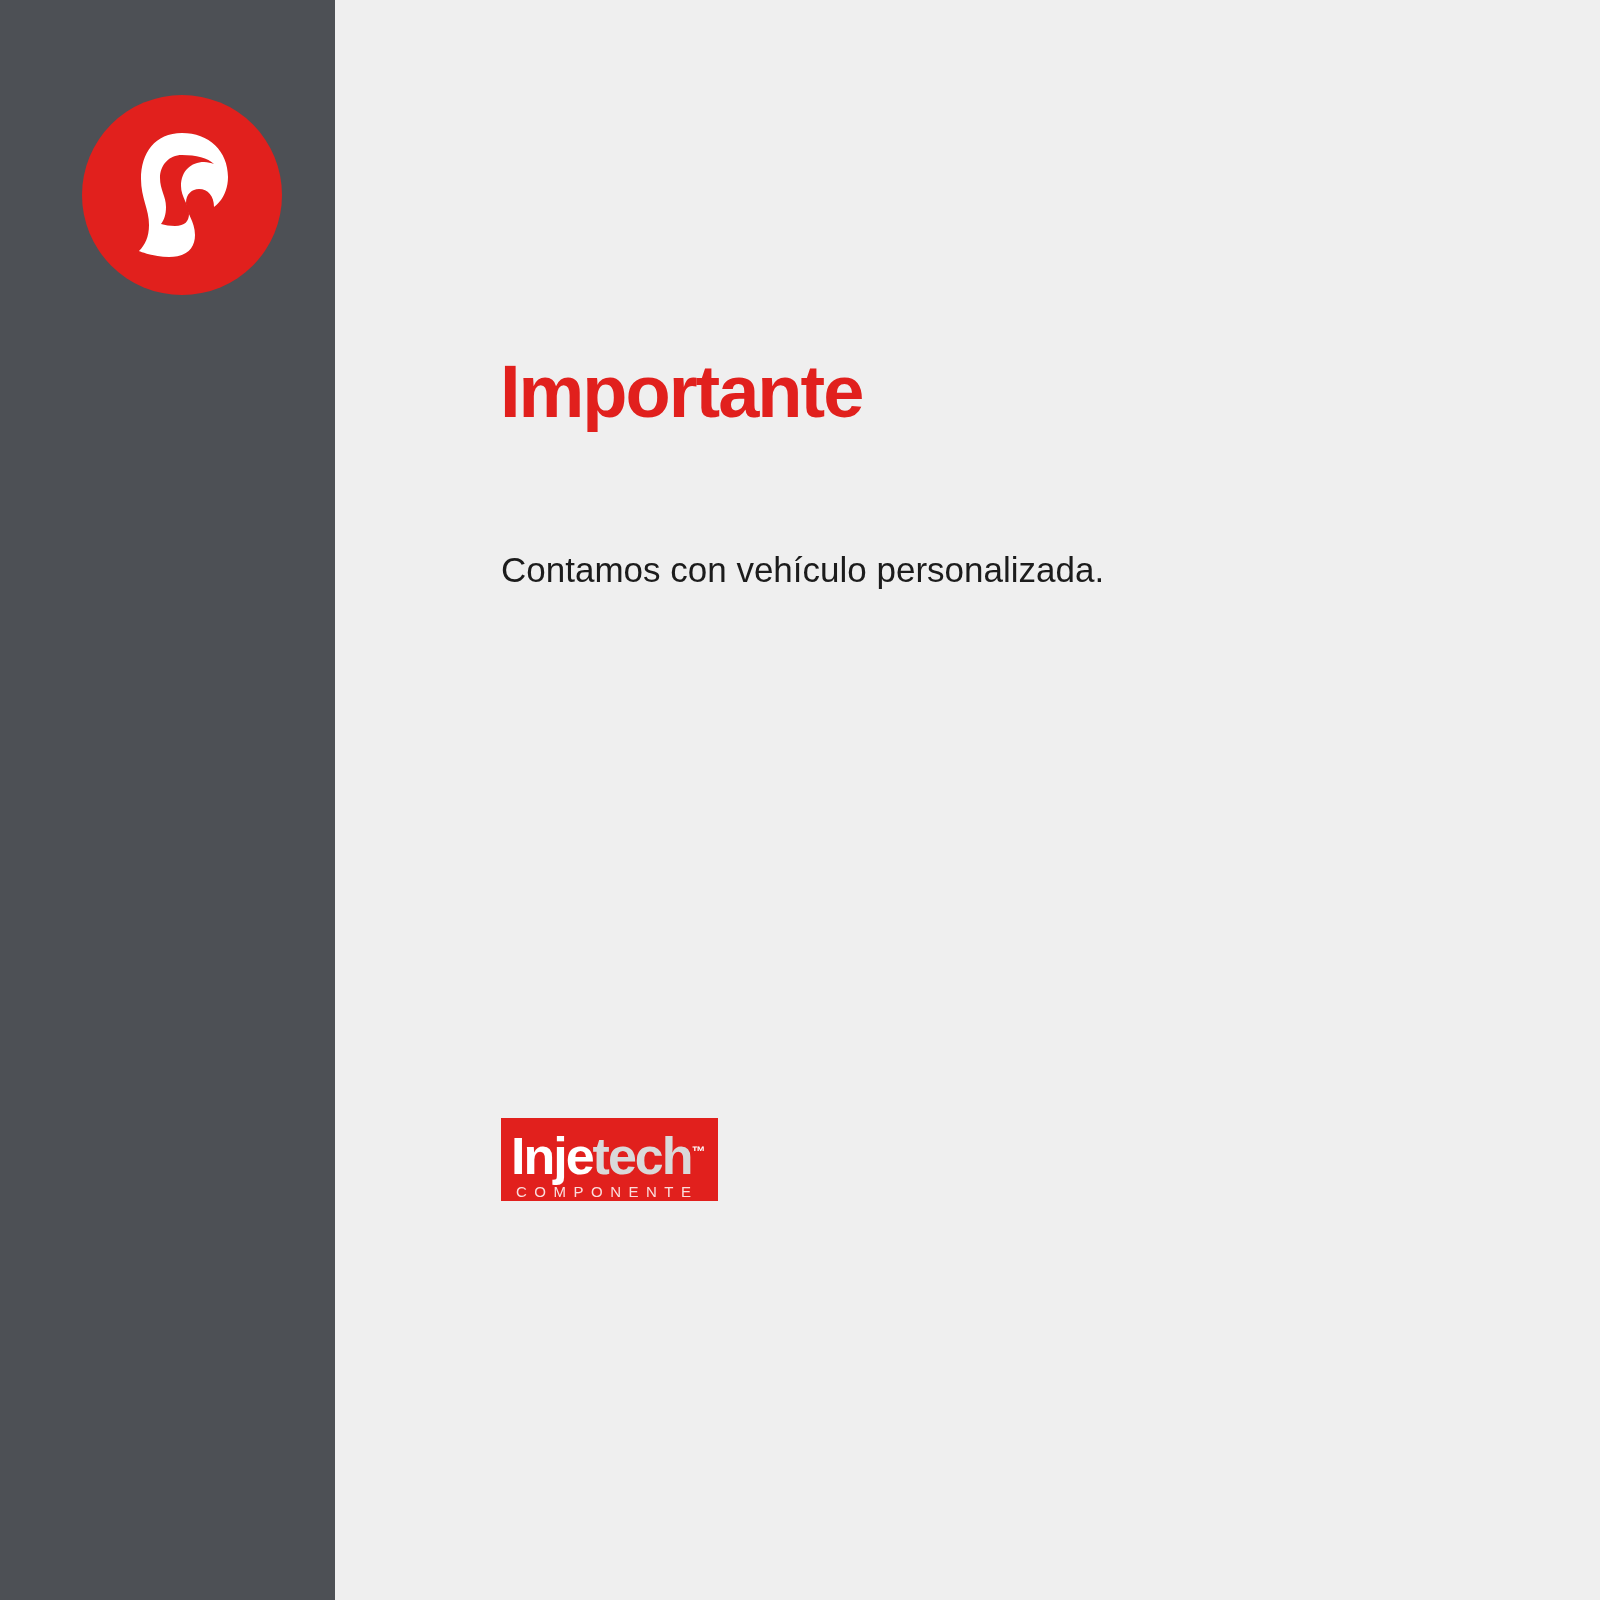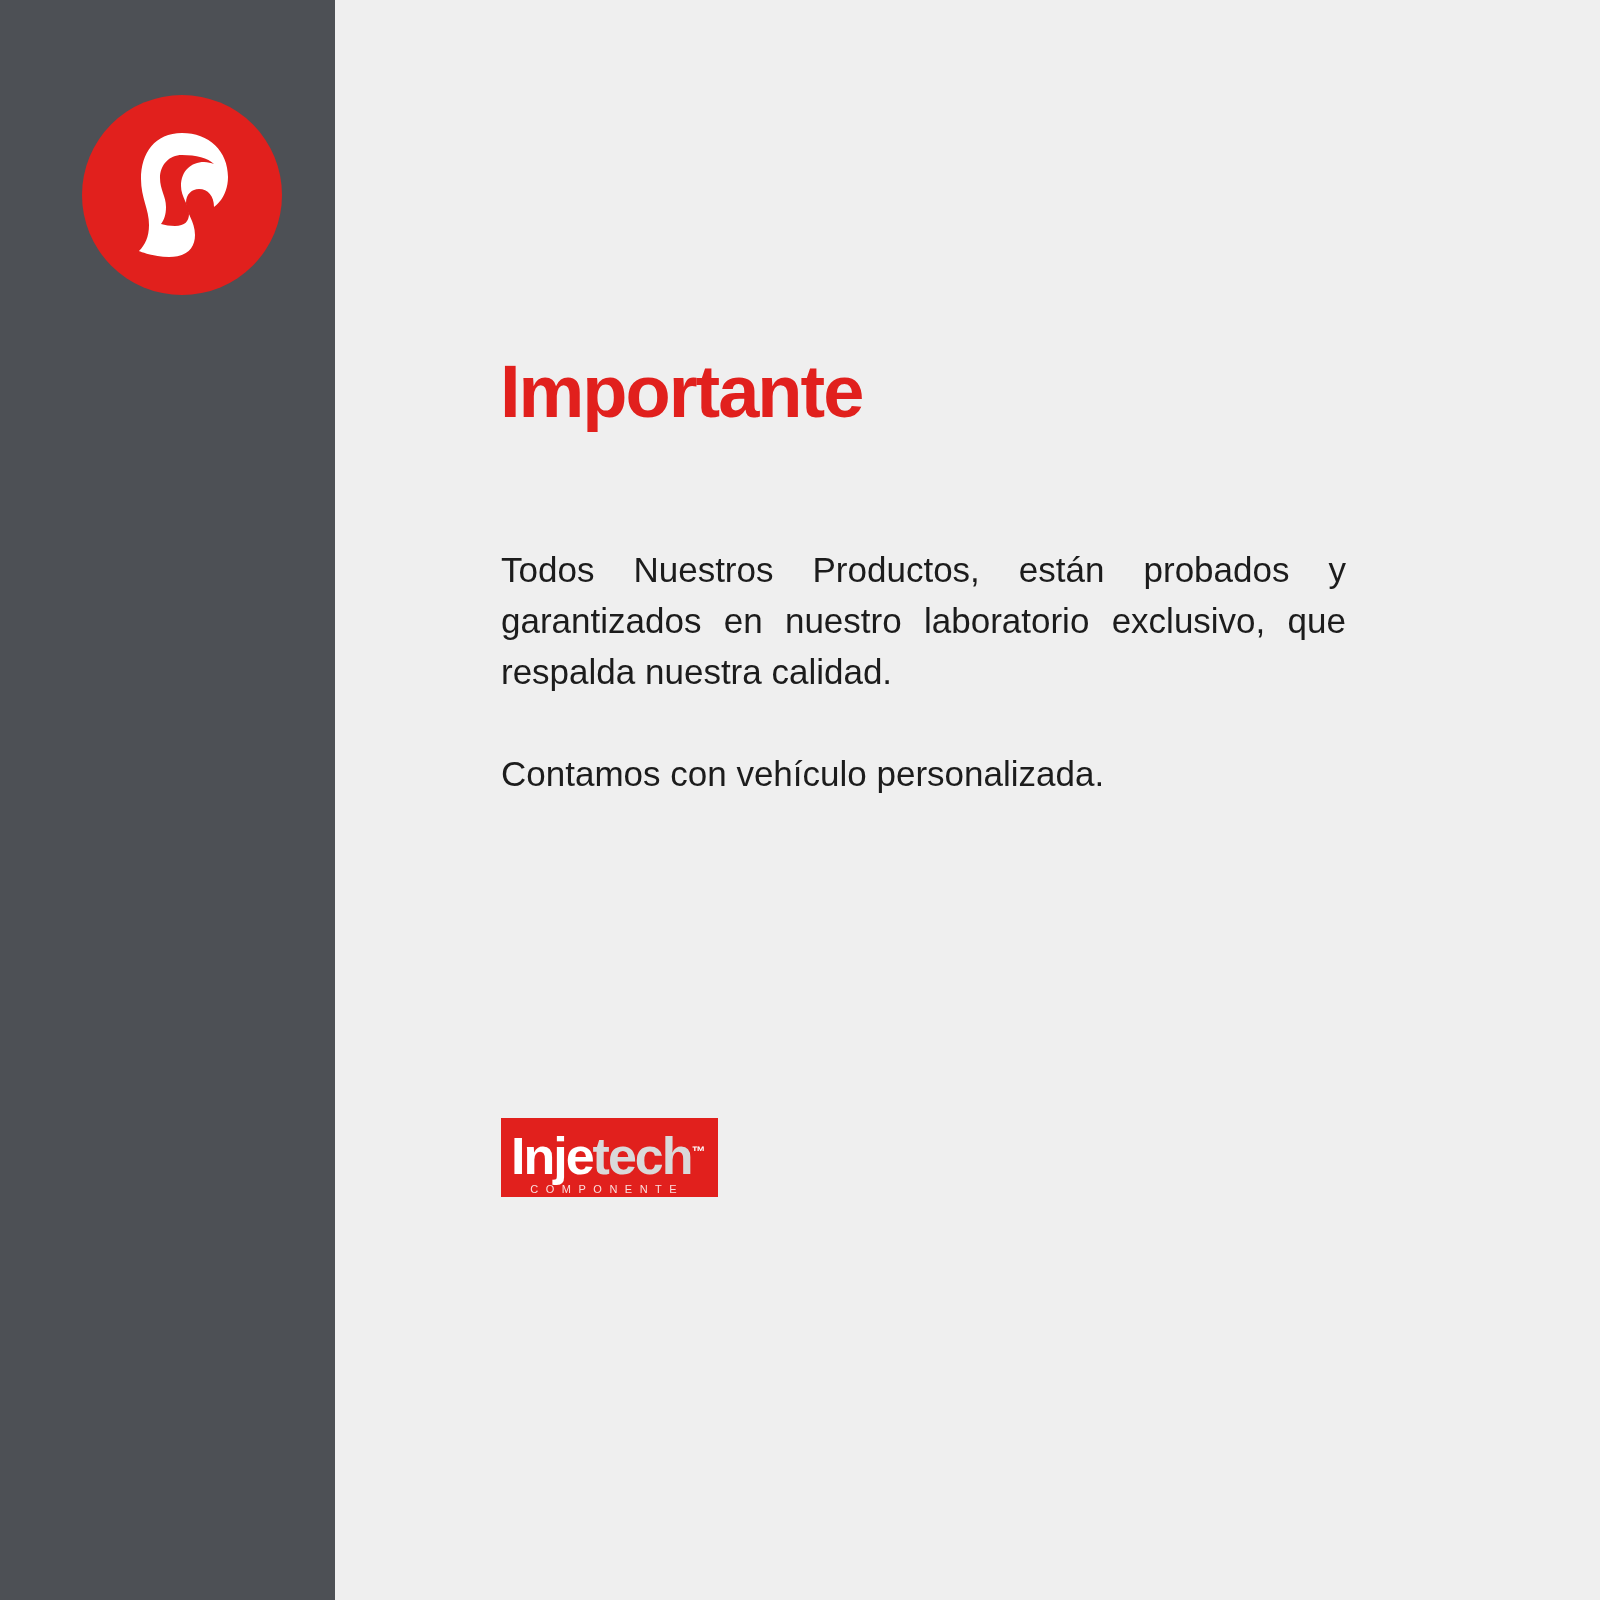--- a/index.html
+++ b/index.html
@@ -101,21 +101,21 @@
     color: #d9d9d9;
   }
   .logo-tm {
     font-size: 14px;
     vertical-align: super;
     font-weight: bold;
     color: #ffffff;
   }
   .logo-sub {
     display: block;
-    font-size: 11px;
+    font-size: 15px;
     letter-spacing: 7.5px;
     color: #ffffff;
     text-align: center;
     margin-top: 2px;
     opacity: .85;
   }
 </style>
 </head>
 <body>
 
@@ -131,23 +131,20 @@
       </span>
     </div>
   </div>
 
   <div class="content">
 
     <div class="title">Importante</div>
 
     <div class="body-block">
 
-      <p class="para">
-        <span>Todos Nuestros Productos, están probados y garantizados en nuestro laboratorio exclusivo, que respalda nuestra calidad.</span>
-      </p>
 
 
       <p class="para">
         <span>Contamos con vehículo personalizada.</span>
       </p>
 
     </div>
 
     <div class="logo-box">
       <div class="logo-word"><span>Inje</span><span class="grey">tech</span><span class="logo-tm">™</span></div>

